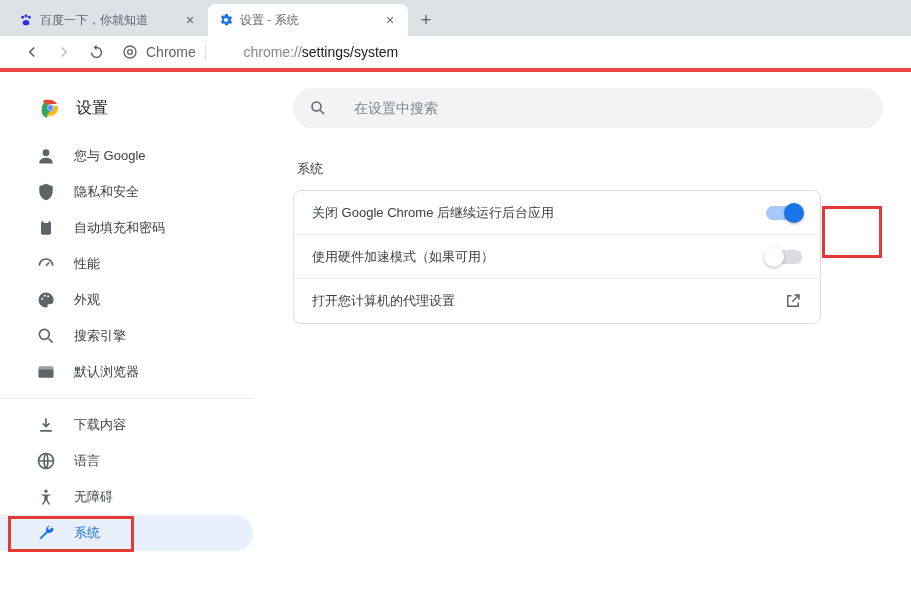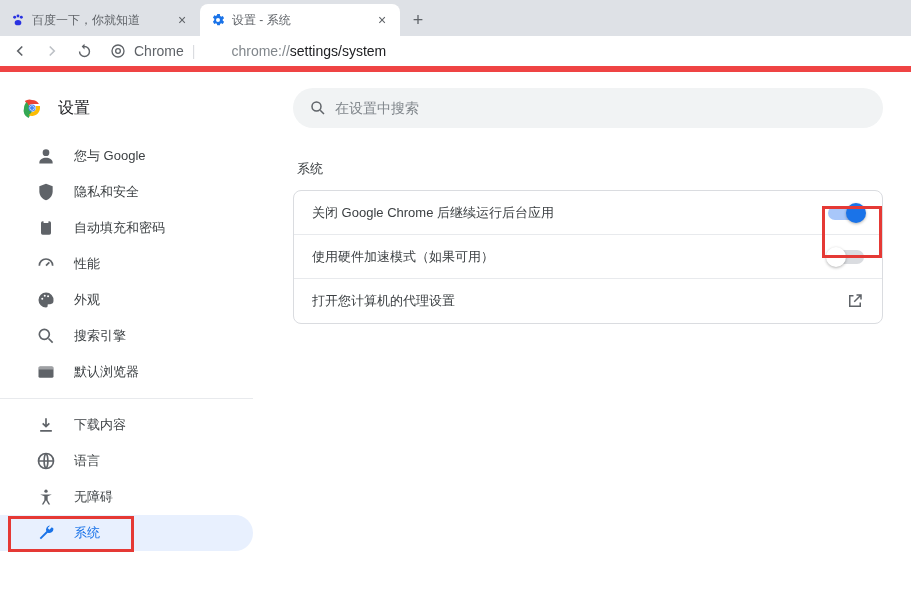--- a/index.html
+++ b/index.html
@@ -1,53 +1,53 @@
 <!DOCTYPE html>
 <html><head>
 <meta charset="utf-8">
 <style>
   * { box-sizing: border-box; margin: 0; padding: 0; }
   body { font-family: "Microsoft YaHei", Arial, sans-serif; font-size: 13px; color: #202124; background: #fff; width: 911px; height: 589px; overflow: hidden; }
 
   
-  .tabbar { display: flex; align-items: flex-end; height: 36px; background: #dee1e6; }
+  .tabbar { display: flex; align-items: flex-end; height: 36px; background: #dee1e6; padding-left: 8px; }
   .tab { display: flex; align-items: center; height: 32px; padding: 0 10px; min-width: 200px; max-width: 210px; border-top-left-radius: 8px; border-top-right-radius: 8px; position: relative; font-size: 12px; color: #5f6368; gap: 6px; }
   .tab.active { background: #fff; }
   .tab .favicon { width: 16px; height: 16px; display: flex; align-items: center; justify-content: center; flex-shrink: 0; }
   .tab .title { flex: 1; white-space: nowrap; overflow: hidden; text-overflow: ellipsis; }
   .tab .close { width: 16px; height: 16px; display: flex; align-items: center; justify-content: center; color: #5f6368; font-size: 14px; cursor: pointer; }
   .newtab { width: 28px; height: 28px; display: flex; align-items: center; justify-content: center; color: #5f6368; cursor: pointer; font-size: 18px; margin-left: 4px; margin-bottom: 2px; }
 
-  .toolbar { display: flex; align-items: center; height: 36px; background: #fff; border-bottom: 6px solid #ef4444; padding: 0 6px; gap: 4px; }
+  .toolbar { display: flex; align-items: center; height: 36px; background: #fff; border-bottom: 4px solid #ef4444; padding: 0 18px; gap: 4px; }
   .nav-btn { width: 28px; height: 28px; display: flex; align-items: center; justify-content: center; color: #5f6368; border-radius: 50%; cursor: pointer; }
   .nav-btn.disabled { color: #bdc1c6; cursor: default; }
   .addr { display: flex; align-items: center; gap: 8px; color: #5f6368; font-size: 14px; margin-left: 8px; }
   .addr .site-label { color: #5f6368; }
   .addr .url { color: #202124; margin-left: 28px; }
   .addr .url .dim { color: #80868b; }
 
   
   .page { display: flex; height: calc(100% - 72px); }
   .left { width: 256px; padding-top: 16px; }
-  .brand { display: flex; align-items: center; gap: 14px; padding: 8px 22px 18px 20px; }
+  .brand { display: flex; align-items: center; gap: 14px; padding: 8px 22px 18px 38px; }
   .brand-title { font-size: 16px; color: #202124; }
   .nav { display: flex; flex-direction: column; }
   .nav-section-sep { height: 1px; background: #e8eaed; margin: 8px 0 8px 0; }
   .nav-item { display: flex; align-items: center; height: 36px; padding: 0 36px; gap: 18px; font-size: 13px; color: #3c4043; border-top-right-radius: 18px; border-bottom-right-radius: 18px; cursor: pointer; }
   .nav-item .icon { width: 20px; height: 20px; color: #5f6368; display: flex; align-items: center; justify-content: center; }
   .nav-item.active { background: #e8f0fe; color: #1a73e8; }
   .nav-item.active .icon { color: #1a73e8; }
 
   .main { flex: 1; padding: 16px 28px 0 40px; }
-  .searchwrap { display: flex; align-items: center; background: #f1f3f4; height: 40px; border-radius: 20px; padding: 16px 16px; gap: 8px; color: #5f6368; width: 590px; }
+  .searchwrap { display: flex; align-items: center; background: #f1f3f4; height: 40px; border-radius: 20px; padding: 16px 16px; gap: 27px; color: #5f6368; width: 590px; }
   .searchwrap input { border: none; background: transparent; outline: none; font-size: 14px; flex: 1; color: #202124; }
   .searchwrap input::placeholder { color: #80868b; }
 
   .section-title { font-size: 13px; color: #3c4043; margin: 32px 0 12px 4px; }
-  .card { border: 1px solid #dadce0; border-radius: 8px; width: 590px; background: #fff; }
+  .card { border: 1px solid #dadce0; border-radius: 8px; width: 528px; background: #fff; }
   .row { display: flex; align-items: center; height: 44px; padding: 0 18px; border-bottom: 1px solid #e8eaed; font-size: 13px; color: #3c4043; }
   .row:last-child { border-bottom: none; }
   .row .label { flex: 1; }
   .toggle { width: 36px; height: 14px; border-radius: 7px; position: relative; cursor: pointer; }
   .toggle .knob { position: absolute; top: -3px; width: 20px; height: 20px; border-radius: 50%; background: #fff; box-shadow: 0 1px 3px rgba(0,0,0,0.3); }
   .toggle.on { background: #a8c7fa; }
   .toggle.on .knob { right: -2px; background: #1a73e8; }
   .toggle.off { background: #dadce0; }
   .toggle.off .knob { left: -2px; background: #fff; }
   .ext-icon { color: #5f6368; display: flex; }

